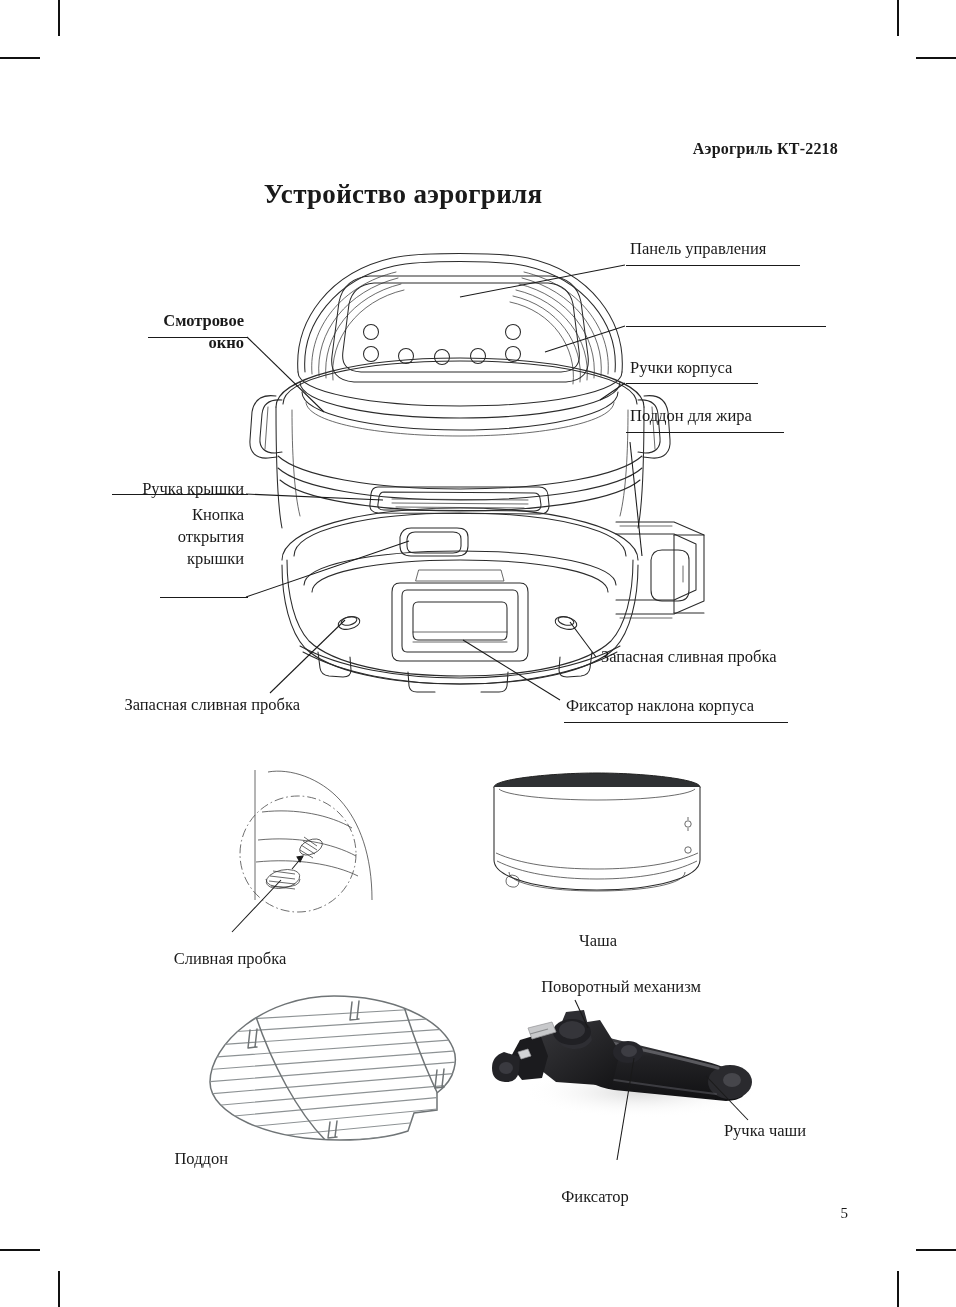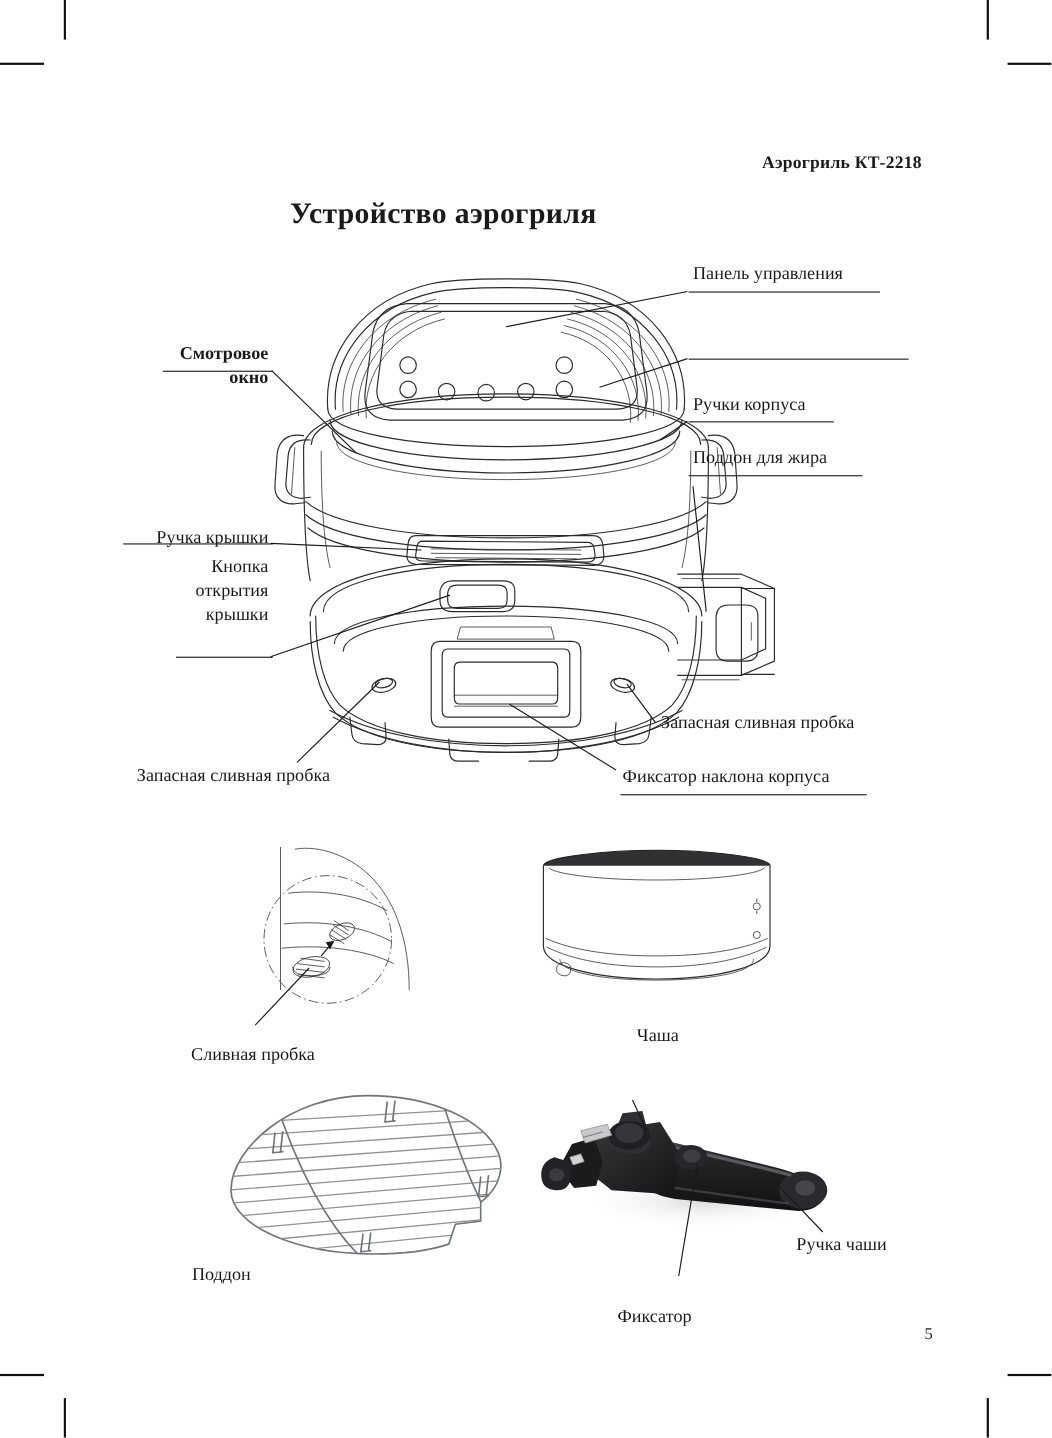--- a/index.html
+++ b/index.html
@@ -401,16 +401,17 @@
 
     <path d="M528,1028 l24,-6 l4,10 l-24,7 z" fill="#c8c9cb" stroke="#9a9b9d" stroke-width=".8"></path>
     <path d="M530,1034 l18,-5" stroke="#8a8b8d" stroke-width="1.2" fill="none"></path>
     <path d="M518,1052 l10,-3 l3,7 l-10,3 z" fill="#d2d3d5" stroke="#a0a1a3" stroke-width=".7"></path>
 
     <path class="ld" d="M575,1000 L588,1028"></path>
     <path class="ld" d="M617,1160 L634,1058"></path>
     <path class="ld" d="M748,1120 L706,1076"></path>
   </svg>
 
+  <div class="lbl c" style="left:486px;top:976px;width:270px;">Поворотный механизм</div>
   <div class="lbl c" style="left:520px;top:1186px;width:150px;">Фиксатор</div>
   <div class="lbl c" style="left:670px;top:1120px;width:190px;">Ручка чаши</div>
 
 </div>
 
 </body></html>

